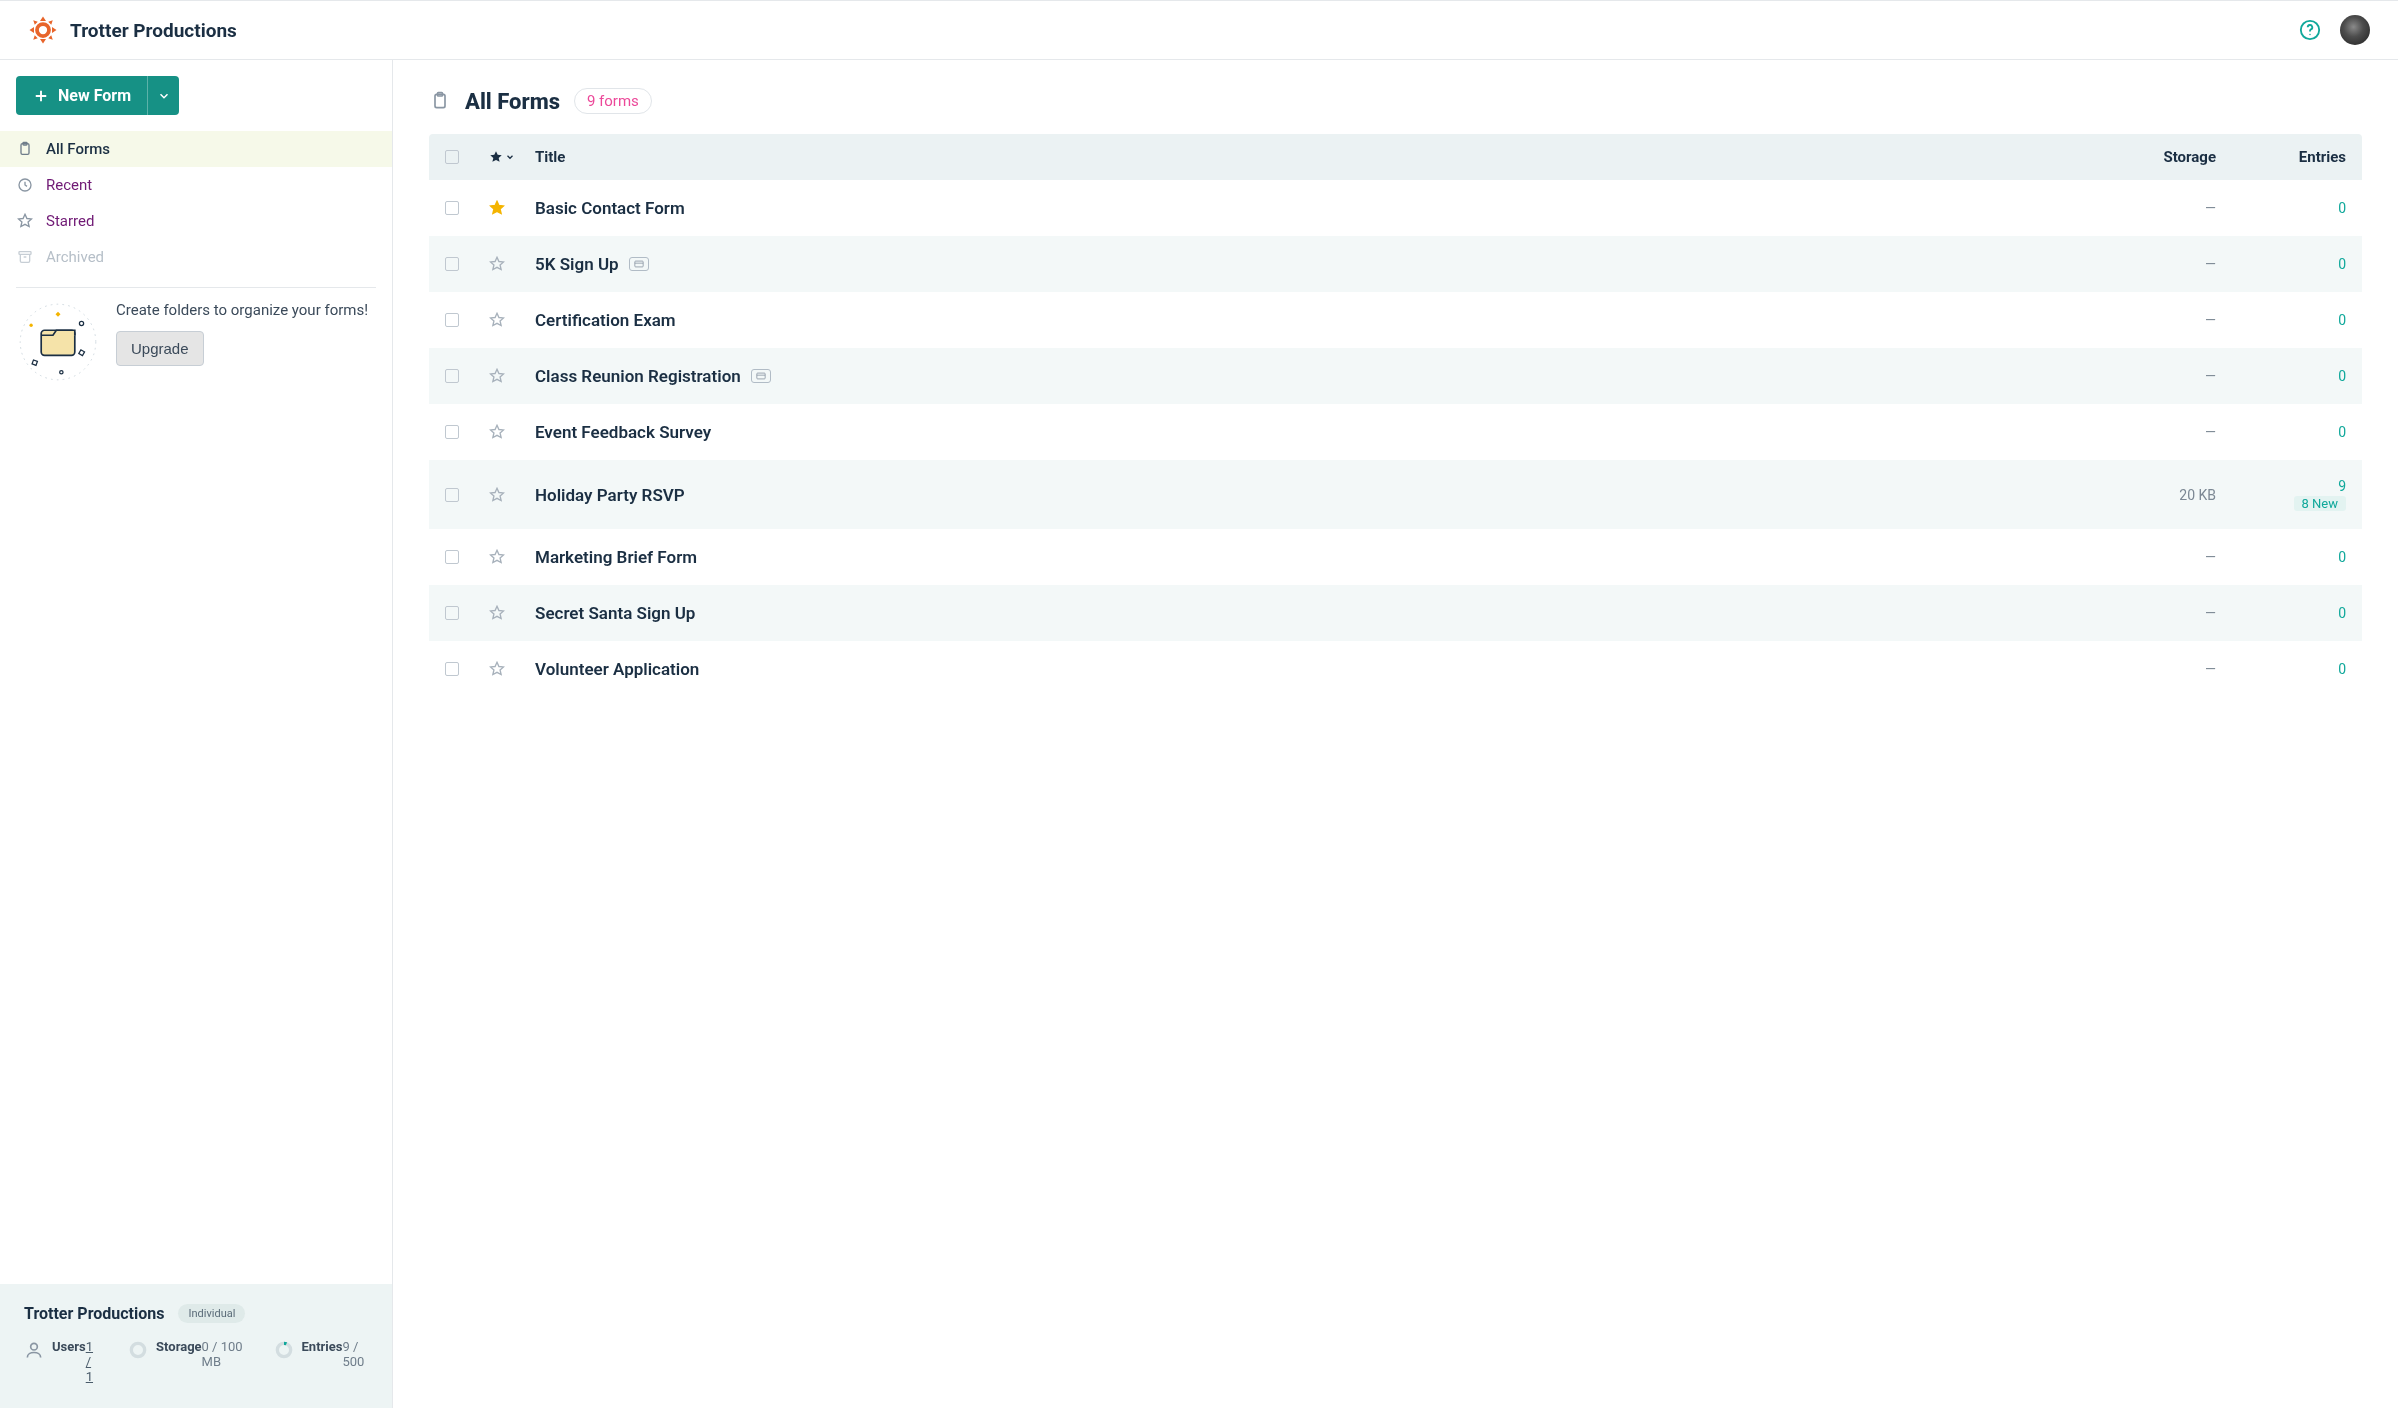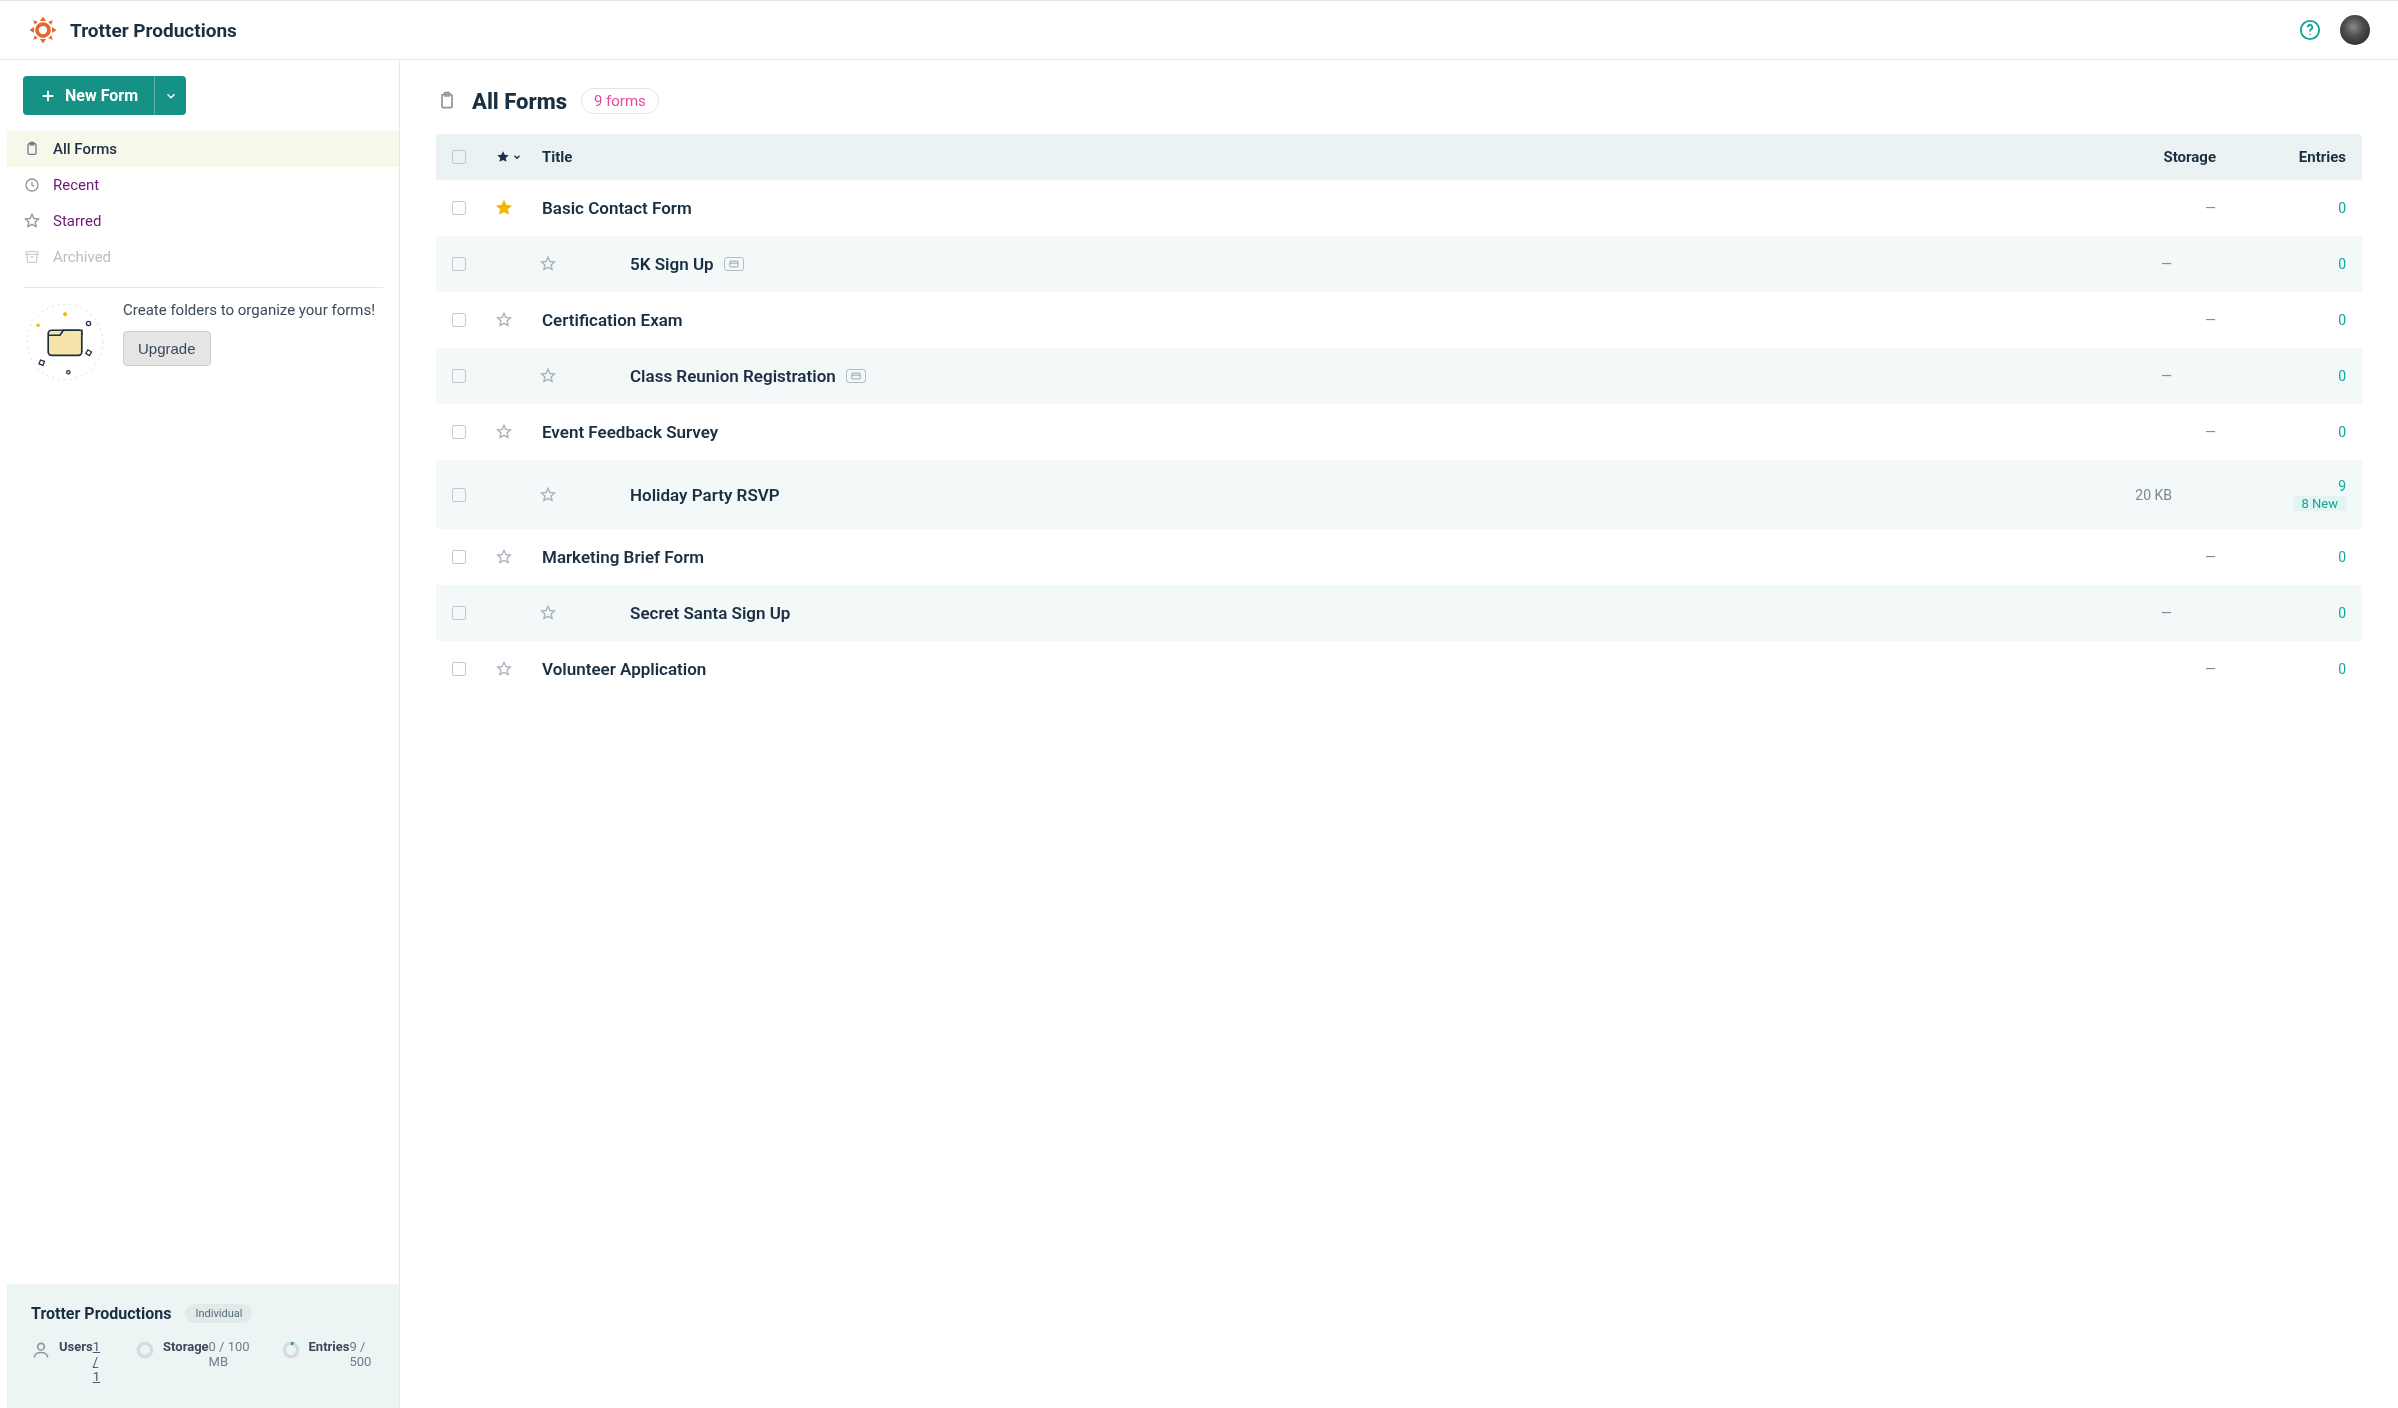--- a/index.html
+++ b/index.html
@@ -6,21 +6,21 @@
 body { font-family: -apple-system, BlinkMacSystemFont, "Segoe UI", Roboto, sans-serif; background: #fff; color: #1c2b3c; }
 .app { display: flex; flex-direction: column; height: 100vh; }
 .topbar { display: flex; align-items: center; justify-content: space-between; padding: 14px 28px; border-bottom: 1px solid #e5e8eb; border-top: 1px solid #e5e8eb; }
 .brand { display: flex; align-items: center; gap: 12px; }
 .brand-logo { width: 30px; height: 30px; display:flex; align-items:center; justify-content:center;}
 .brand-name { font-weight: 700; font-size: 19px; color: #1b2f43; }
 .topbar-right { display: flex; align-items: center; gap: 18px; }
 .help-icon { width: 24px; height: 24px; color: #10a89b; cursor: pointer; display:flex;align-items:center;justify-content:center;}
 .avatar { width: 30px; height: 30px; border-radius: 50%; background: radial-gradient(circle at 45% 40%, #8a8a8a 0%, #4d4d4d 40%, #1f1f1f 100%); cursor: pointer; }
 
-.body { display: flex; flex: 1; overflow: hidden; margin-left: 7px; }
+.body { display: flex; flex: 1; overflow: hidden; }
 .sidebar { width: 393px; border-right: 1px solid #e5e8eb; display: flex; flex-direction: column; }
 .sidebar-top { padding: 16px; }
 .new-form-btn { display: inline-flex; align-items: stretch; background: #169185; color: #fff; border-radius: 4px; overflow: hidden; cursor: pointer; }
 .new-form-main { display: flex; align-items: center; gap: 8px; padding: 10px 16px; font-weight: 700; font-size: 16px; }
 .new-form-chevron { display: flex; align-items: center; justify-content: center; width: 32px; border-left: 1px solid rgba(255,255,255,0.3); }
 .nav { display: flex; flex-direction: column; gap: 0; }
 .nav-item { display: flex; align-items: center; gap: 12px; padding: 9px 16px; font-size: 15px; color: #701a75; cursor: pointer; }
 .nav-item.active { background: #f6f9e9; color: #1b2f43; font-weight: 500; }
 .nav-item .nav-icon { width: 18px; height: 18px; color: #8a96a3; display:flex;align-items:center;justify-content:center;}
 .nav-item.active .nav-icon { color: #6f7d8a; }
@@ -53,21 +53,21 @@
 
 .table { width: 100%; }
 .thead { display: flex; align-items: center; background: #ebf2f3; padding: 14px 16px; border-radius: 4px 4px 0 0; justify-content: flex-end; }
 .th-check { width: 44px; display:flex; align-items:center; }
 .th-star { width: 46px; display: flex; align-items: center; gap: 2px; color: #1b2f43; }
 .th-title { flex: 1; font-weight: 700; font-size: 15px; color: #1b2f43; }
 .th-storage { width: 130px; text-align: right; font-weight: 700; font-size: 15px; color: #1b2f43; }
 .th-entries { width: 130px; text-align: right; font-weight: 700; font-size: 15px; color: #1b2f43; }
 
 .row { display: flex; align-items: center; padding: 18px 16px; }
-.row.alt { background: #f3f8f8; gap: 44px; }
+.row.alt { background: #f3f8f8; }
 .td-check { width: 44px; display:flex; align-items:center; }
 .td-star { width: 46px; display:flex; align-items:center; color: #a7b1bb; }
 .td-star.active { color: #f4b400; }
 .td-title { flex: 1; font-size: 17px; font-weight: 600; color: #1b2f43; display: flex; align-items: center; gap: 10px; }
 .badge-card { display:inline-flex; border:1px solid #b1bcc6; border-radius:3px; padding:1px 2px; color:#8a96a3;}
 .td-storage { width: 130px; text-align: right; font-size: 14px; color: #7c8894; }
 .td-entries { width: 130px; text-align: right; font-size: 14px; color: #10a89b; display:flex; flex-direction:column; align-items:flex-end; gap:2px;}
 .entries-count { color: #10a89b; font-weight: 400; }
 .new-badge { background: #e3f3f1; color: #10a89b; padding: 0 8px; border-radius: 3px; font-size: 13px; }
 

